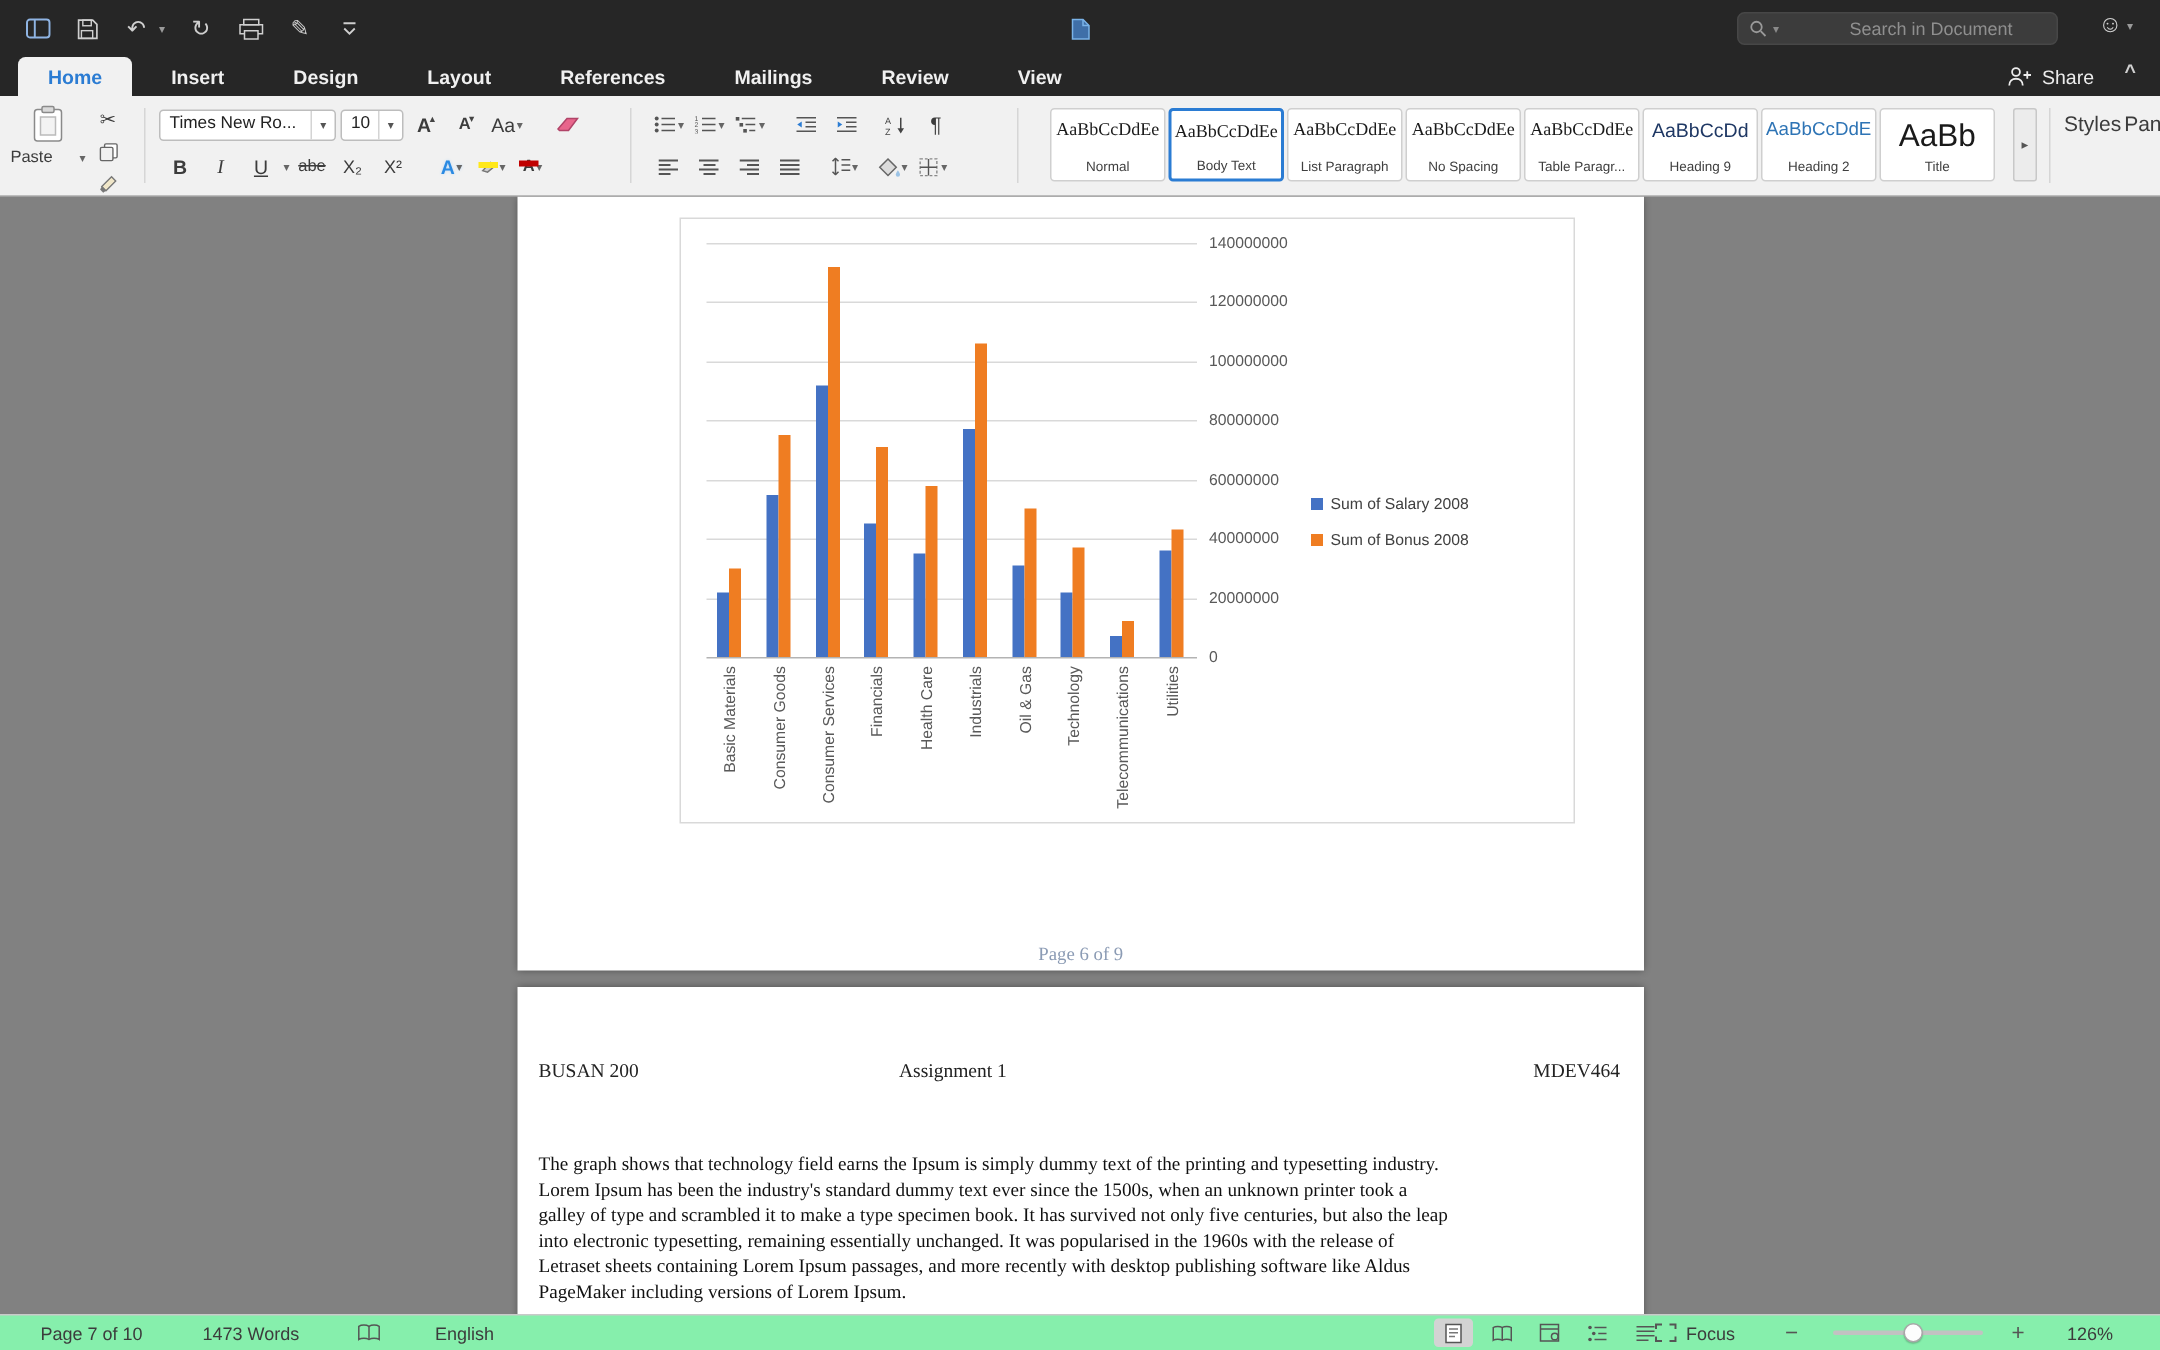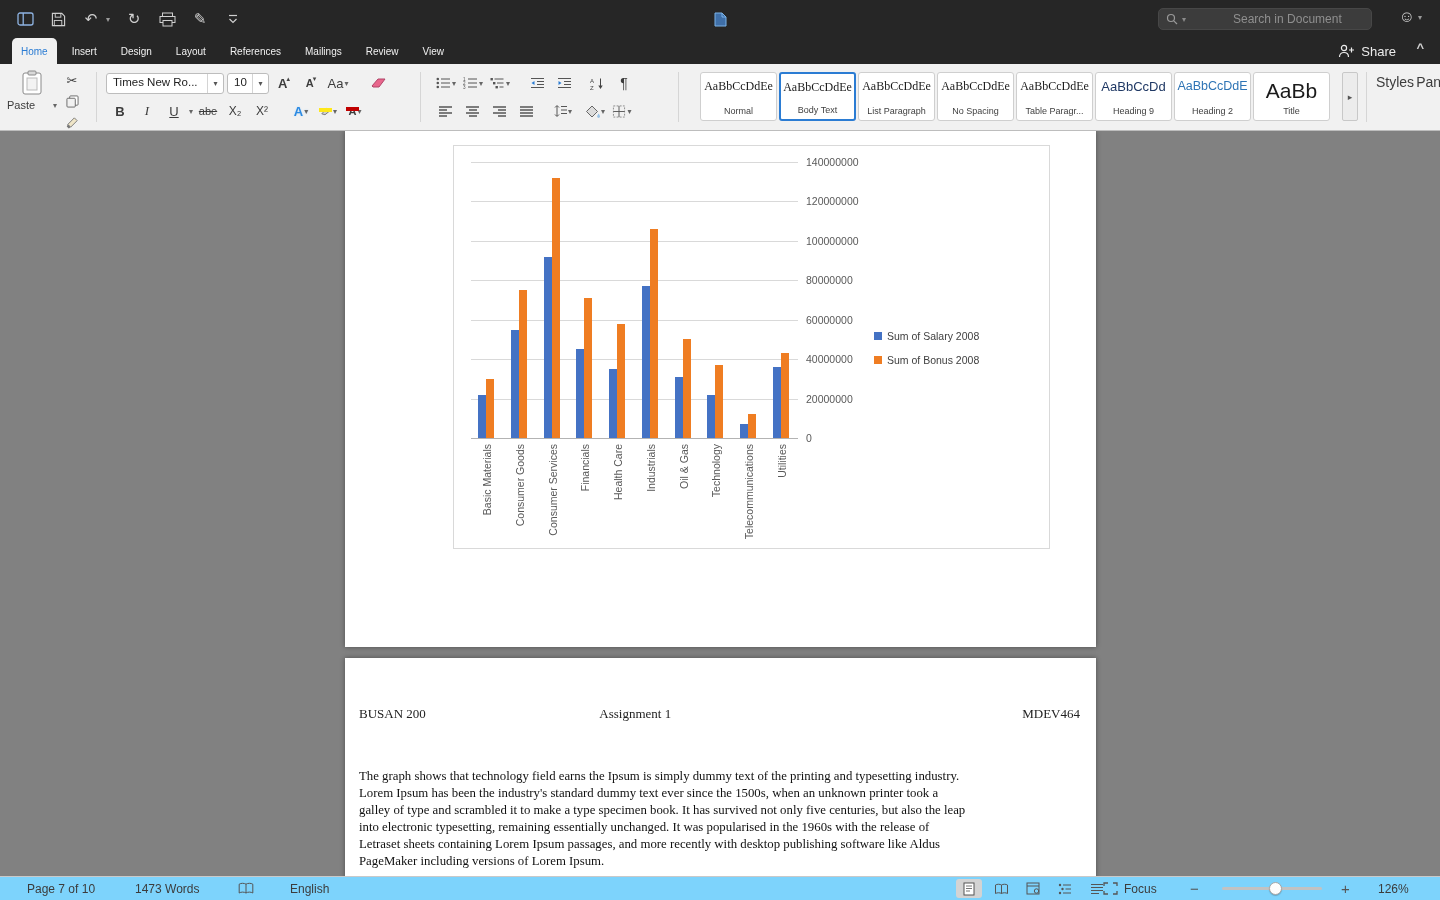--- a/index.html
+++ b/index.html
@@ -15,21 +15,21 @@
   .tb-title{position:absolute;left:0;right:0;top:0;height:38px;display:flex;align-items:center;justify-content:center;gap:8px;color:#ececec;font-size:13px;pointer-events:none;}
   .searchbox{position:absolute;right:68px;top:8px;width:214px;height:22px;background:#3c3c3c;border:1px solid #474747;border-radius:5px;display:flex;align-items:center;padding:0 7px;gap:4px;}
   .searchbox input{background:transparent;border:none;outline:none;color:#d8d8d8;font-size:12px;width:160px;margin-left:43px;}
   .searchbox input::placeholder{color:#8f8f8f;}
   .smiley{position:absolute;right:18px;top:8px;display:flex;align-items:center;gap:3px;color:#cfcfcf;font-size:16px;}
   .smiley .c{font-size:8px;color:#9a9a9a;}
 
   
   .tabrow{position:absolute;top:38px;left:0;width:1440px;height:26px;background:#262626;display:flex;align-items:flex-end;}
   .tabs{display:flex;align-items:flex-end;margin-left:12px;gap:6px;}
-  .tab{height:26px;display:flex;align-items:center;padding:0 9px;font-size:10px;color:#f0f0f0;border-radius:5px 5px 0 0;cursor:default;}
+  .tab{height:26px;display:flex;align-items:center;padding:0 20px;font-size:13px;color:#f0f0f0;border-radius:5px 5px 0 0;cursor:default;font-weight:bold;}
   .tab.active{background:#f1f1f1;color:#2b7cd3;}
   .sharebox{position:absolute;right:44px;top:38px;height:26px;display:flex;align-items:center;gap:6px;color:#ececec;font-size:13px;}
   .collapse{position:absolute;right:16px;top:40px;color:#cfcfcf;font-size:13px;font-weight:bold;}
 
   
   .ribbon{position:absolute;top:64px;left:0;width:1440px;height:67px;background:#f1f1f1;border-bottom:1px solid #bdbdbd;}
   .rdiv{position:absolute;top:8px;bottom:8px;width:1px;background:#d6d6d6;}
   .grp{position:absolute;top:0;height:100%;}
   .rrow{position:absolute;display:flex;align-items:center;gap:3px;}
   .icobtn{min-width:24px;height:22px;display:flex;align-items:center;justify-content:center;border-radius:3px;color:#3c3c3c;font-size:13px;cursor:default;gap:1px;}
@@ -81,21 +81,21 @@
 
   
   .p2head{position:absolute;top:48px;left:14px;right:16px;display:flex;font-family:"Liberation Serif","DejaVu Serif",serif;font-size:13px;color:#222;}
   .p2head .hl{flex:1;text-align:left;}
   .p2head .hc{flex:1;text-align:left;}
   .p2head .hr{flex:1;text-align:right;}
   .p2body{position:absolute;top:110px;left:14px;right:10px;font-family:"Liberation Serif","DejaVu Serif",serif;font-size:12.8px;color:#111;}
   .bodyline{white-space:nowrap;line-height:17px;}
 
   
-  .statusbar{position:absolute;top:876px;left:0;width:1440px;height:24px;background:#7dd3fc;border-top:1px solid #c9c9c9;font-size:12px;color:#3c3c3c;}
+  .statusbar{position:absolute;top:876px;left:0;width:1440px;height:24px;background:#86efac;border-top:1px solid #c9c9c9;font-size:12px;color:#3c3c3c;}
   .sb{position:absolute;top:0;height:23px;display:flex;align-items:center;}
   .viewic{width:26px;height:19px;display:flex;align-items:center;justify-content:center;border-radius:3px;}
   .viewic.active{background:#d3d3d3;}
   .zoomtrack{position:relative;width:100px;height:3px;background:#c2c2c2;border-radius:2px;}
   .zoomthumb{position:absolute;left:47px;top:-5px;width:13px;height:13px;background:#fdfdfd;border:1px solid #a8a8a8;border-radius:50%;box-shadow:0 1px 1px rgba(0,0,0,.2);}
   svg{display:block;}
 </style>
 </head>
 <body>
 
@@ -479,20 +479,21 @@
             <div class="legend-entry">
               <span class="lmark" style="background: rgb(68, 114, 196);"></span>
               <span class="ltext">Sum of Salary 2008</span>
             </div>
             <div class="legend-entry">
               <span class="lmark" style="background: rgb(239, 125, 34);"></span>
               <span class="ltext">Sum of Bonus 2008</span>
             </div>
           </div>
       </div>
+      <div class="pagefooter">Page 6 of 9</div>
     </div>
 
     <div class="page" id="page2">
       <div class="p2head">
         <span class="hl">BUSAN 200</span>
         <span class="hc">Assignment 1</span>
         <span class="hr">MDEV464</span>
       </div>
       <div class="p2body">
           <div class="bodyline">The graph shows that technology field earns the Ipsum is simply dummy text of the printing and typesetting industry.</div>

